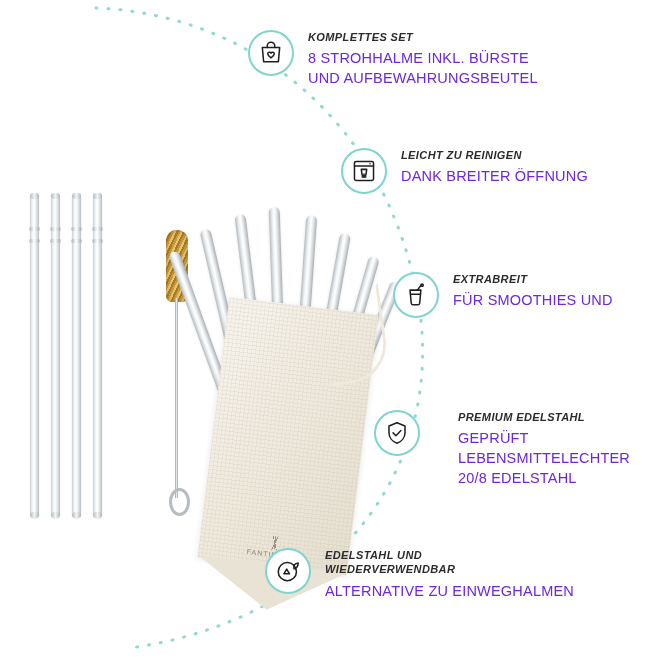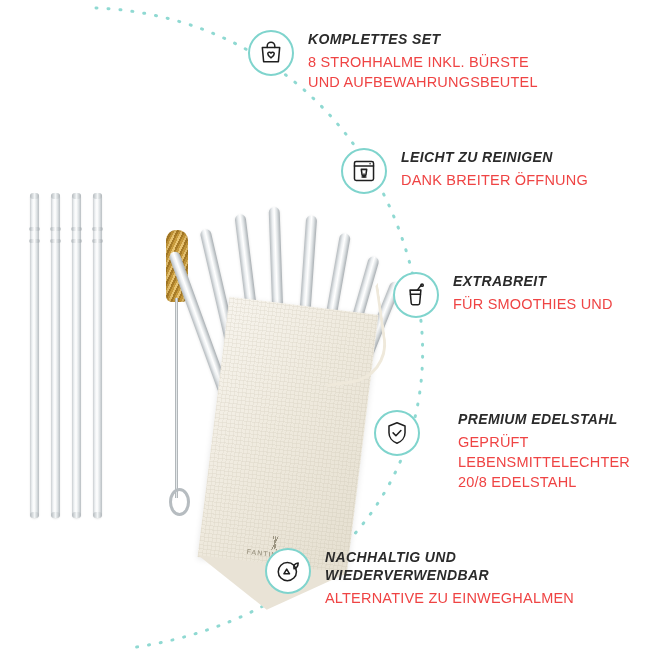--- a/index.html
+++ b/index.html
@@ -214,32 +214,32 @@
     display: flex;
     align-items: center;
     justify-content: center;
     box-sizing: border-box;
   }
   .ftext {
     margin-left: 14px;
     padding-top: 1px;
   }
   .ftitle {
-    font-size: 14px;
+    font-size: 11px;
     font-weight: bold;
     font-style: italic;
     letter-spacing: .4px;
     color: #2b2b2b;
     line-height: 1.2;
     white-space: nowrap;
   }
   .fbody {
     margin-top: 4px;
     font-size: 14.5px;
-    color: #ef4444;
+    color: #6d28d9;
     line-height: 1.38;
     letter-spacing: .2px;
     white-space: nowrap;
   }
 
   
   #feature-komplettes-set { left: 248px; top: 30px; }
   #feature-leicht-zu-reinigen { left: 341px; top: 148px; }
   #feature-extrabreit { left: 393px; top: 272px; }
   #feature-premium-edelstahl { left: 374px; top: 410px; gap: 24px; }
@@ -386,21 +386,21 @@
   <div class="feature" id="feature-nachhaltig">
     <div class="ficon">
       <svg width="26" height="26" viewBox="0 0 24 24" fill="none" stroke="#1f1f1f" stroke-width="1.4" stroke-linecap="round" stroke-linejoin="round">
         <circle cx="11.4" cy="12.6" r="8.4"></circle>
         <path d="M8.2 14.6l2.6-4.4 2.6 4.4H8.2z"></path>
         <path d="M17.6 6.6c1.6-1.6 3.8-1.9 3.8-1.9s.1 2.4-1.5 4c-1 1-2.3 1.2-2.3 1.2s-.4-1.5.0-3.3z"></path>
       </svg>
     </div>
     <div class="ftext">
       <div class="ftitle">
-        <div>NACHHALTIG UND</div>
+        <div>EDELSTAHL UND</div>
         <div>WIEDERVERWENDBAR</div>
       </div>
       <div class="fbody">
         <div>ALTERNATIVE ZU EINWEGHALMEN</div>
       </div>
     </div>
   </div>
 
 </div>
 

